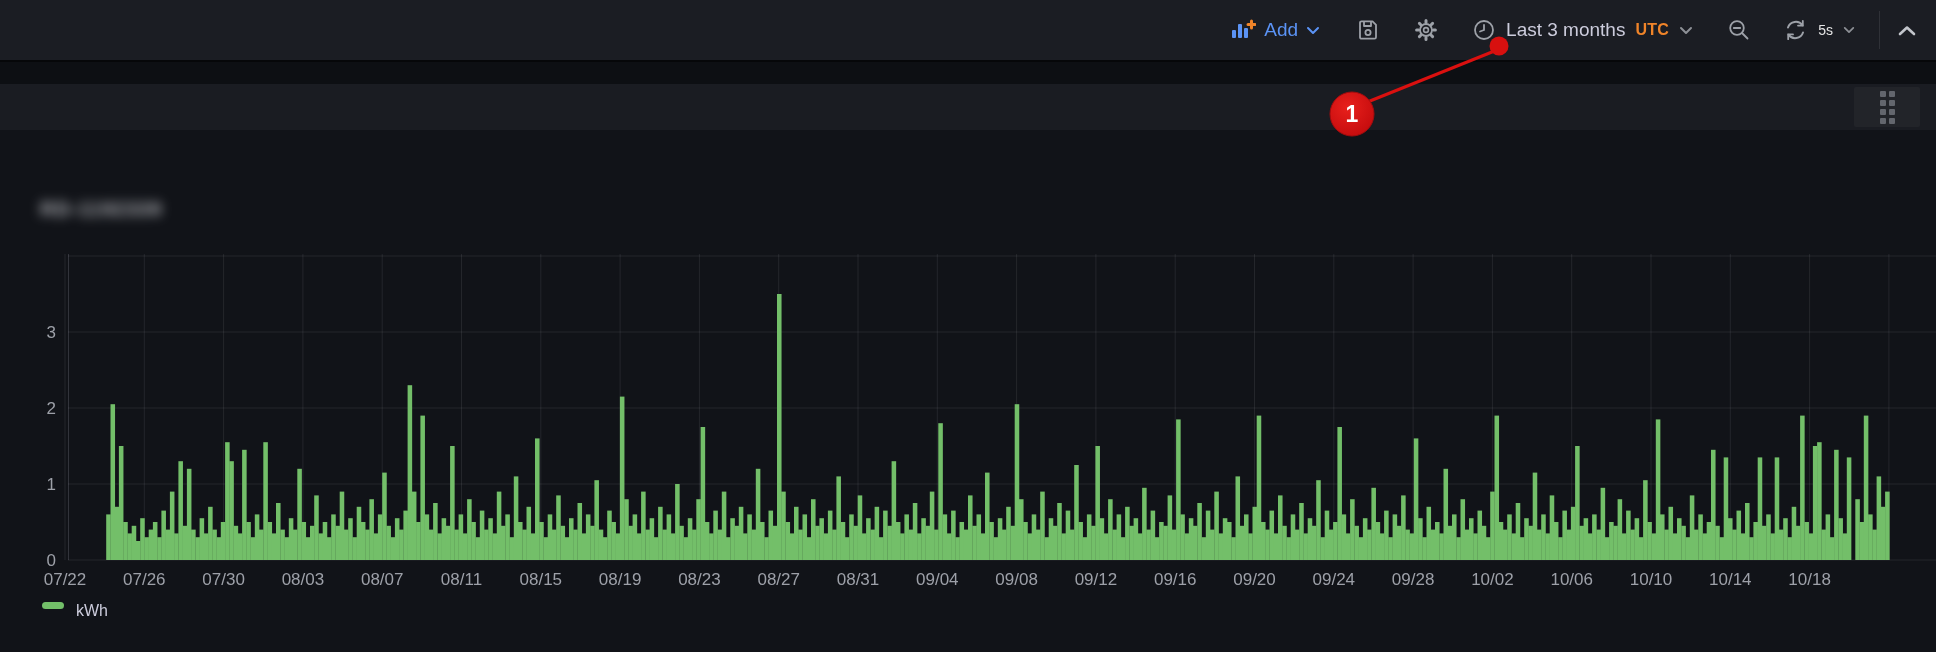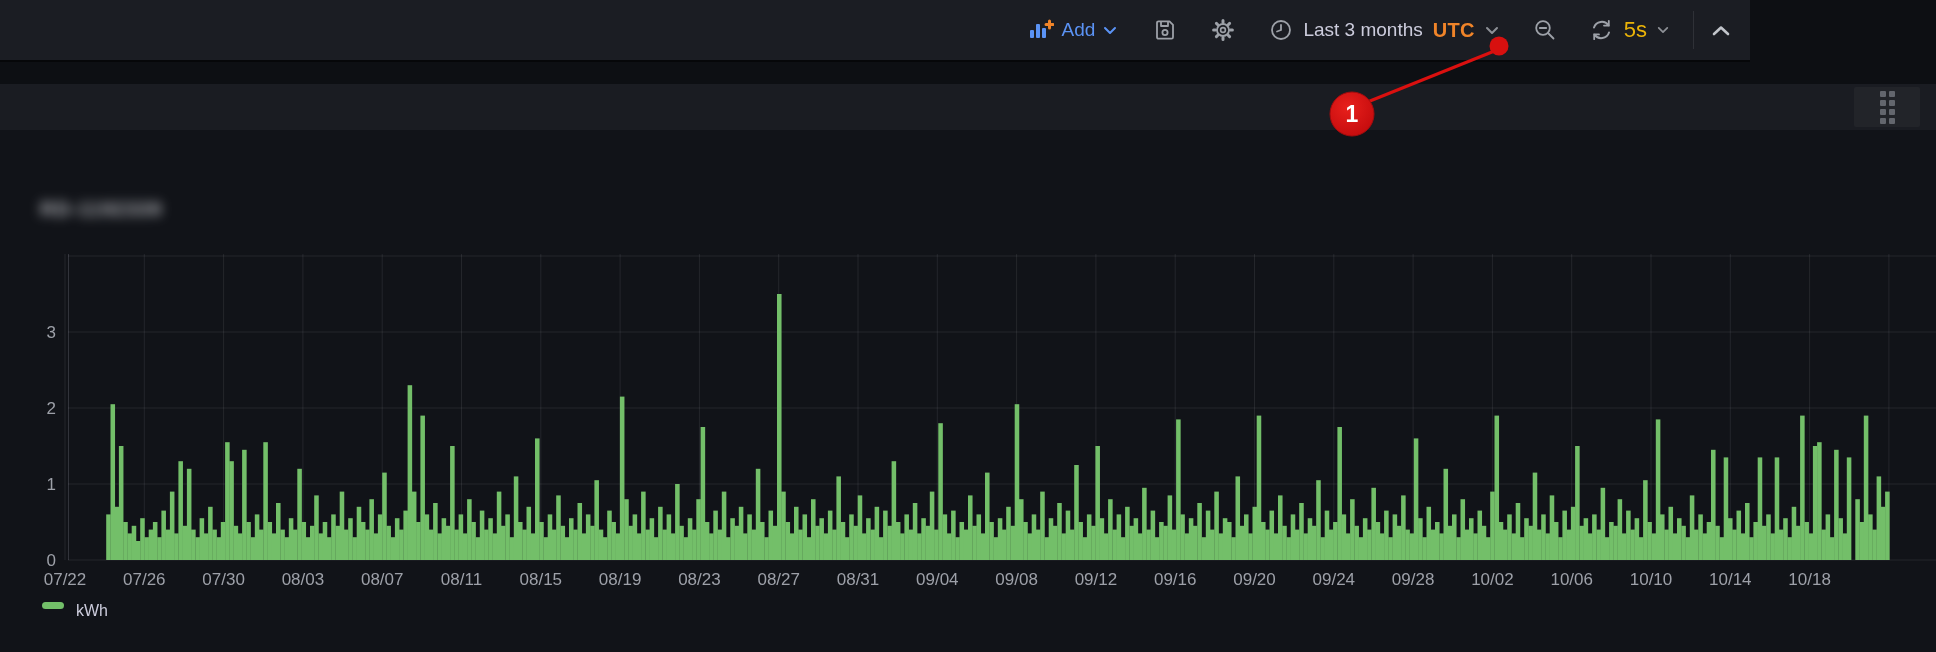--- a/index.html
+++ b/index.html
@@ -5,39 +5,39 @@
   * { margin:0; padding:0; box-sizing:border-box; }
   html,body { width:1936px; height:652px; overflow:hidden; }
   body {
     background:#0d0f13;
     font-family:"Liberation Sans", sans-serif;
     position:relative;
     color:#c7c9cf;
   }
   
   .toolbar{
-    position:absolute; left:0; top:0; width:1750px; height:62px;
+    position:absolute; left:0; top:0; width:1936px; height:62px;
     background:#1b1d23;
     border-bottom:2px solid #060709;
     display:flex; align-items:center; justify-content:flex-end;
     padding-right:20px;
   }
   .tb-item{ display:flex; align-items:center; cursor:pointer; }
   .tb-icon{ display:flex; align-items:center; justify-content:center; }
   .tb-icon svg{ display:block; }
   .add-btn{ margin-right:36px; gap:8px; }
   .add-label{ color:#5b93f5; font-size:19px; font-weight:500; }
   .save-btn{ margin-right:34px; }
   .gear-btn{ margin-right:30px; }
   .timepicker{ margin-right:30px; gap:10px; padding:6px 4px; border-radius:2px;}
   .tp-range{ color:#ccccdc; font-size:19px; }
-  .tp-tz{ color:#f08429; font-size:20px; font-weight:700; letter-spacing:.3px; }
+  .tp-tz{ color:#f08429; font-size:16px; font-weight:700; letter-spacing:.3px; }
   .zoomout-btn{ margin-right:32px; }
   .refresh-group{ gap:10px; margin-right:18px; }
-  .refresh-interval{ color:#eab308; font-size:22px; }
+  .refresh-interval{ color:#e5e5e5; font-size:14px; }
   .tb-divider{ width:1px; height:38px; background:#2f3137; margin:0 18px 0 6px; }
   
   .panel-header{
     position:absolute; left:0; top:84px; width:1936px; height:46px;
     background:#1a1c22;
   }
   .drag-zone{
     position:absolute; right:16px; top:3px; width:66px; height:40px;
     background:rgba(255,255,255,0.035); border-radius:2px;
     display:flex; align-items:center; justify-content:center;

